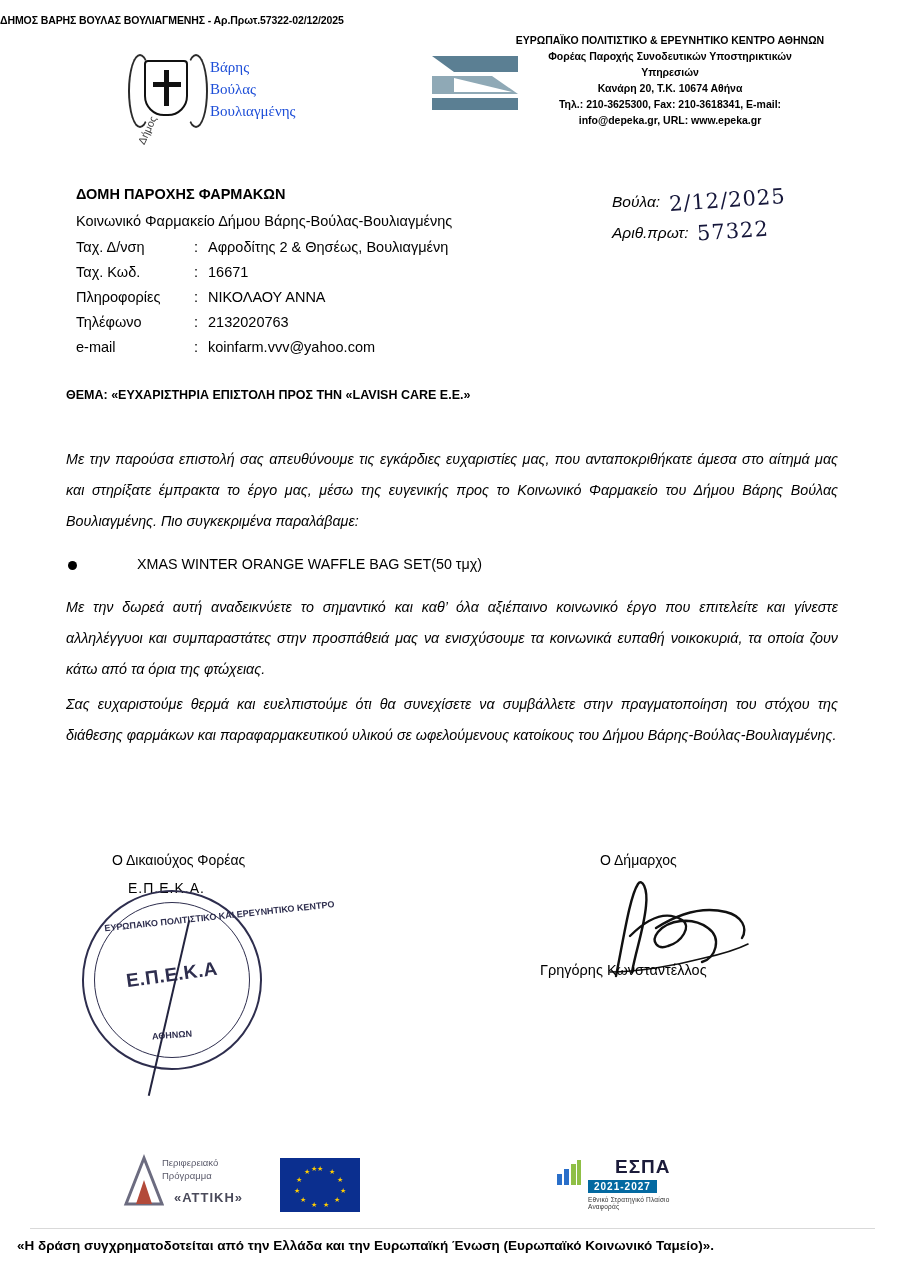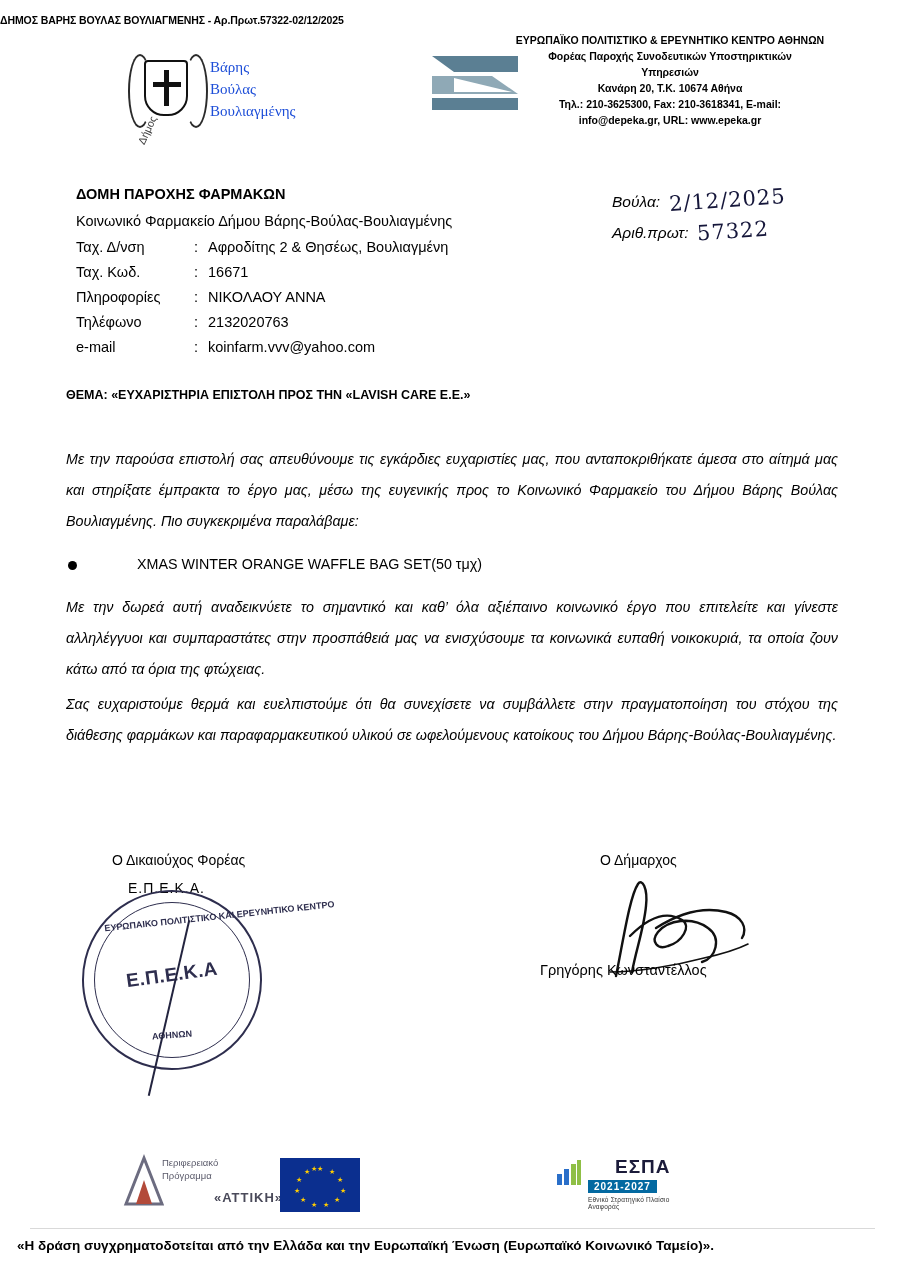--- a/index.html
+++ b/index.html
@@ -335,21 +335,20 @@
     line-height: 13px;
   }
   .attiki .big {
     position: absolute;
     left: 56px;
     top: 38px;
     font-size: 13px;
     font-weight: bold;
     color: #4a4a5a;
     letter-spacing: 1px;
-    margin-left: 40px;
   }
   .euflag {
     position: absolute;
     left: 162px;
     top: 10px;
     width: 78px;
     height: 52px;
     background: #0b2f8f;
     border: 1px solid #0b2f8f;
   }

